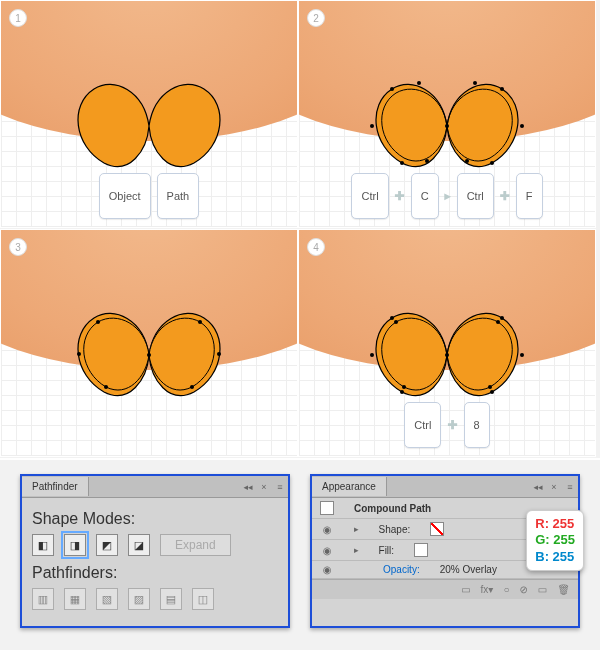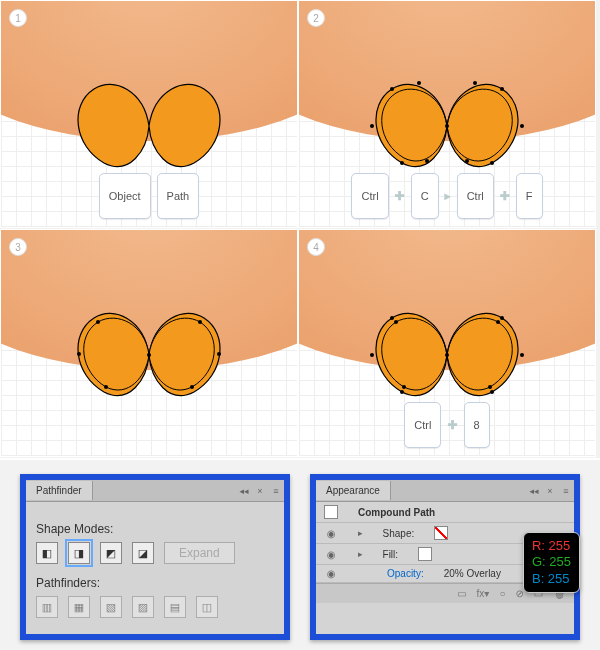--- a/index.html
+++ b/index.html
@@ -8,39 +8,39 @@
 .pane{width:298px;height:228px;position:relative;background:#fff;border:1px solid #fff;overflow:hidden}
 .grid-bg{position:absolute;inset:0;background-image:linear-gradient(#eee 1px,transparent 1px),linear-gradient(90deg,#eee 1px,transparent 1px);background-size:15px 15px;background-position:0 0}
 .body{position:absolute;top:-20px;left:-60px;right:-60px;height:160px;background:radial-gradient(ellipse at 50% 0%,#f2b98c 0%,#eda876 60%,#e79a64 100%);border-bottom-left-radius:280px 120px;border-bottom-right-radius:280px 120px}
 .num{position:absolute;top:8px;left:8px;width:18px;height:18px;border-radius:50%;background:#fff;border:1px solid #ddd;color:#aaa;font-size:10px;text-align:center;line-height:17px;z-index:9}
 .bow{position:absolute;top:70px;left:50%;transform:translateX(-50%)}
 .bow svg{display:block}
 .btns{position:absolute;bottom:8px;left:0;right:0;display:flex;gap:6px;justify-content:center;align-items:center;z-index:10}
 .btn{background:#fff;border:1px solid #c5d0e0;border-radius:5px;padding:16px 9px;font-size:11px;color:#555;box-shadow:0 1px 1px rgba(0,0,0,.08)}
 .plus{color:#bcc;font-size:12px;font-weight:bold}
 .lower{display:flex;gap:20px;padding:14px 20px 0}
-.panel{background:#d4d4d4;border:6px solid #1d4ed8;width:270px;font-size:10px;color:#333;position:relative;box-shadow:0 2px 4px rgba(0,0,0,.3)}
+.panel{background:#d4d4d4;border:2px solid #1d4ed8;width:270px;font-size:10px;color:#333;position:relative;box-shadow:0 2px 4px rgba(0,0,0,.3)}
 .tabrow{display:flex;align-items:center;background:#c0c0c0;border-bottom:1px solid #999;height:22px}
 .tab{background:#d4d4d4;padding:4px 10px;border-right:1px solid #999;font-size:10px}
 .tabrow .sp{flex:1}
 .tabicn{width:16px;text-align:center;color:#666;font-size:9px;cursor:pointer}
 .pbody{padding:8px 10px}
-.lbl{font-size:12px;margin:12px 0 6px}
+.lbl{font-size:16px;margin:4px 0 6px}
 .iconrow{display:flex;gap:10px;align-items:center;margin-bottom:8px}
 .ibox{width:22px;height:22px;border:1px solid #888;background:#eee;display:flex;align-items:center;justify-content:center;font-size:11px}
 .ibox.sel{outline:2px solid #6af;outline-offset:1px}
 .ibox.gh{opacity:.5}
 .exp{border:1px solid #aaa;padding:3px 14px;color:#aaa;background:#ddd;font-size:12px}
 .aprow{display:flex;align-items:center;gap:20px;padding:3px 8px;border-bottom:1px solid #bbb}
 .sw{width:14px;height:14px;border:1px solid #888;background:#fff}
 .sw.no{background:linear-gradient(45deg,#fff 45%,red 45%,red 55%,#fff 55%)}
 .eye{width:14px;text-align:center;color:#666}
 .tri{color:#666;font-size:9px}
 .pfoot{display:flex;justify-content:flex-end;gap:10px;padding:4px 8px;background:#c8c8c8;border-top:1px solid #aaa;color:#777;font-size:10px}
-.callout{position:absolute;top:52px;right:-6px;background:#000000;border:1px solid #ccc;border-radius:6px;padding:5px 8px;font-size:13px;font-weight:normal;box-shadow:0 2px 5px rgba(0,0,0,.3);line-height:1.25}
+.callout{position:absolute;top:34px;right:-6px;background:#ffffff;border:1px solid #ccc;border-radius:6px;padding:5px 8px;font-size:13px;font-weight:bold;box-shadow:0 2px 5px rgba(0,0,0,.3);line-height:1.25}
 .callout .r{color:#e33}.callout .g{color:#2a2}.callout .b{color:#08c}
 </style>
 </head>
 <body>
 
 <div class="grid">
 
   <div class="pane">
     <div class="grid-bg"></div>
     <div class="body">

